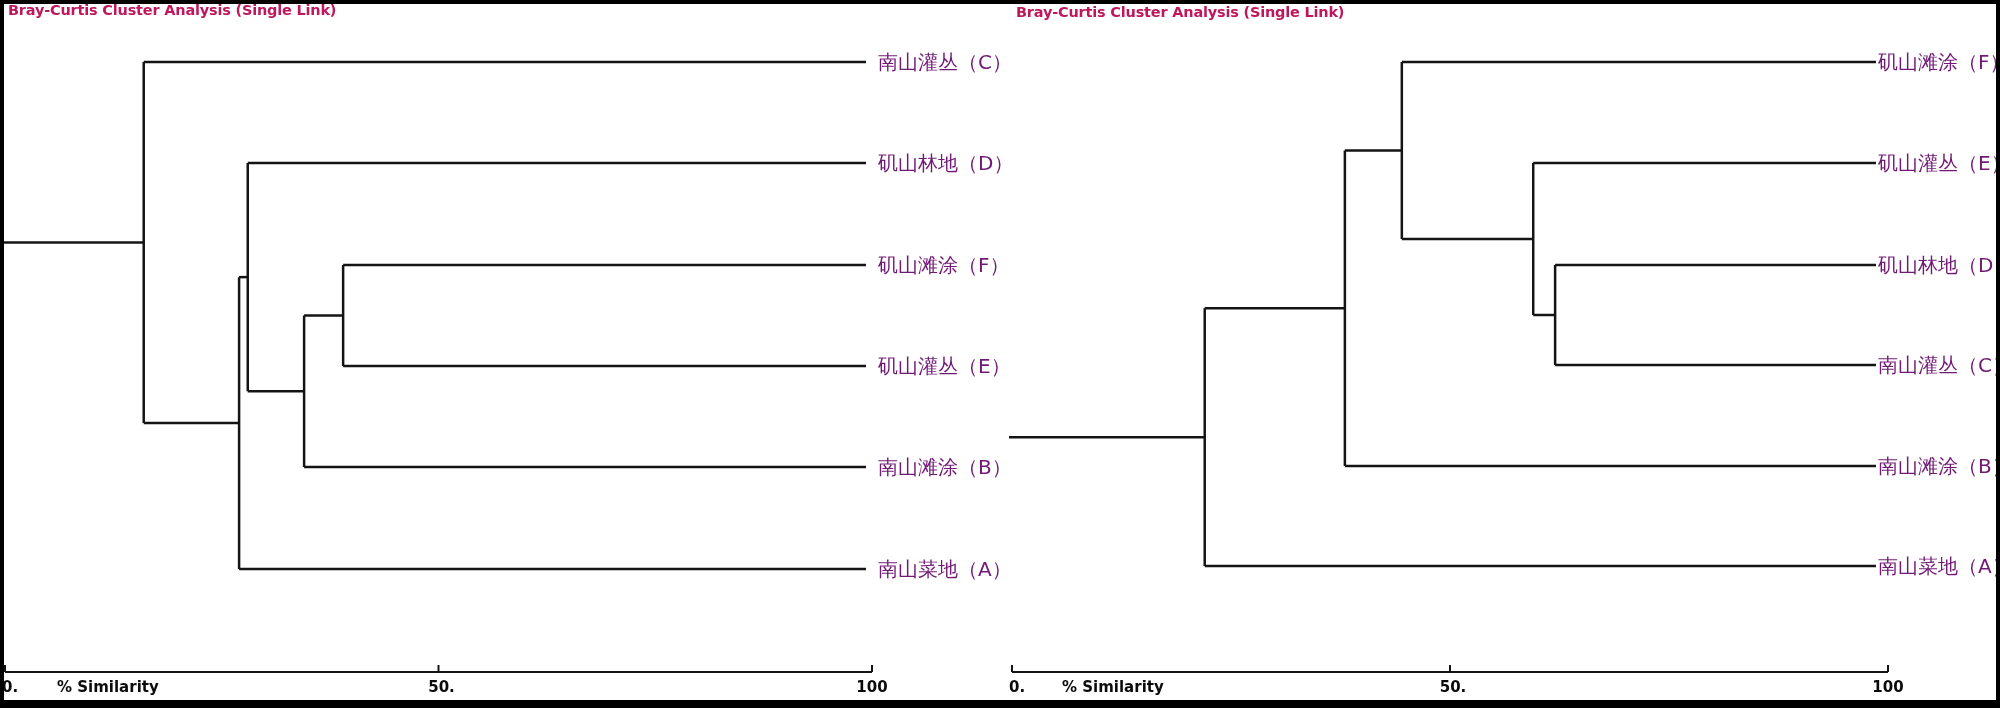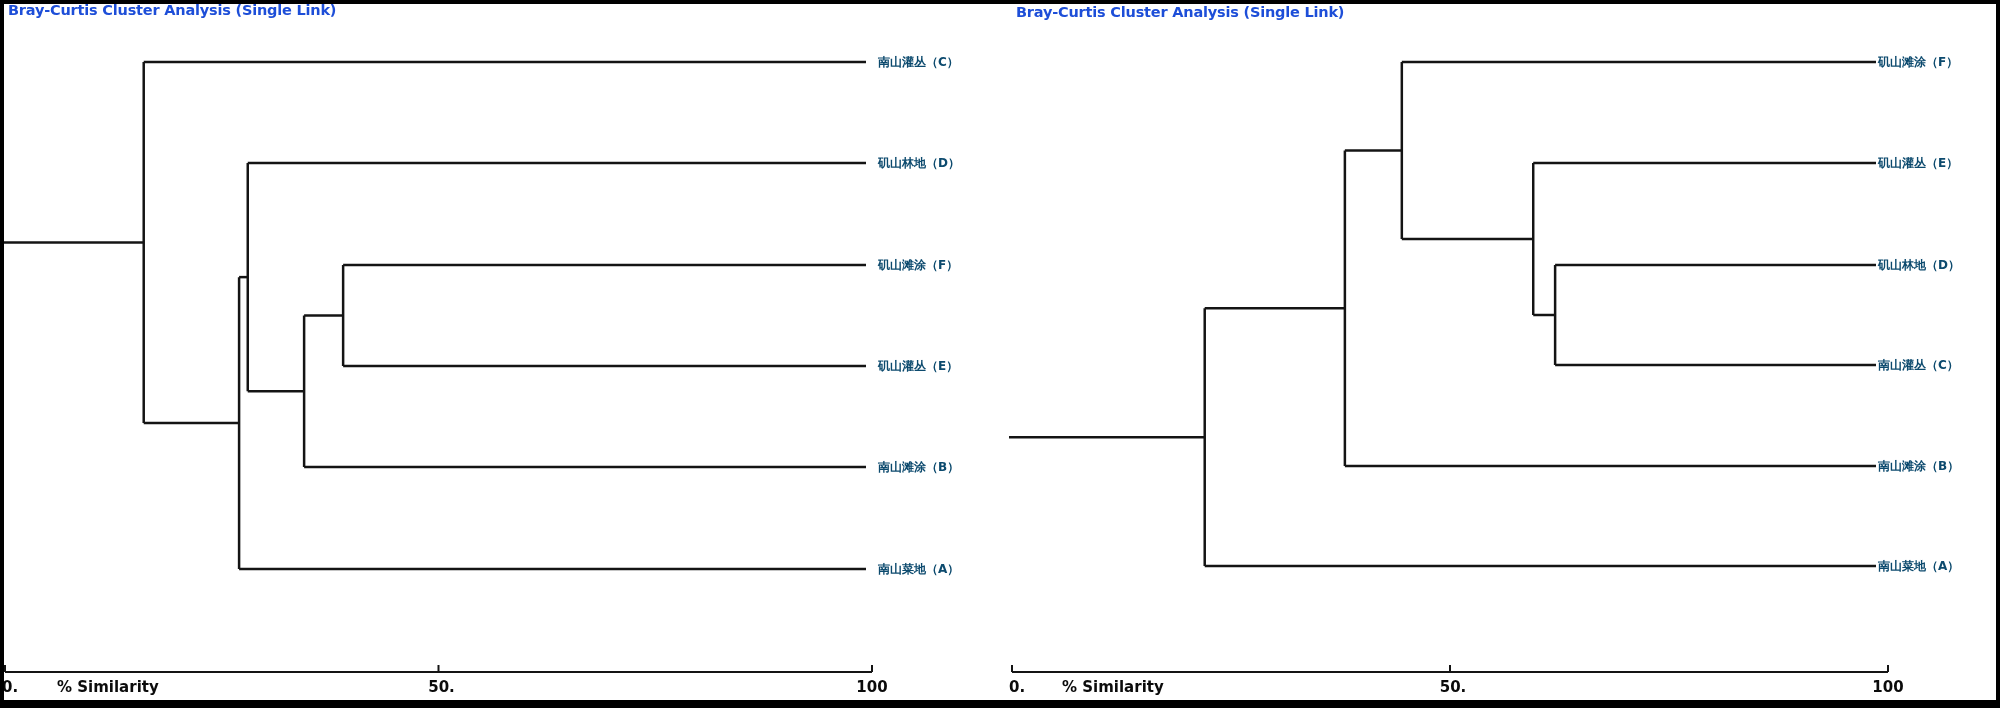--- a/index.html
+++ b/index.html
@@ -6,26 +6,26 @@
   #canvas{
     position:relative;
     width:2000px;height:708px;
     background:#ffffff;
     overflow:hidden;
     font-family:"DejaVu Sans", sans-serif;
   }
   #tree-svg{position:absolute;left:0;top:0;}
   .panel-title{
     position:absolute;
-    font-size:14.5px;font-weight:bold;color:#1d4ed8;
+    font-size:14.5px;font-weight:bold;color:#be185d;
     letter-spacing:-0.2px;white-space:nowrap;
   }
   .leaf-label{
     position:absolute;
-    font-size:12px;font-weight:bold;color:#0c4a6e;
+    font-size:20px;font-weight:normal;color:#701a75;
     white-space:nowrap;line-height:26px;height:26px;
   }
   .axis-text{
     position:absolute;
     font-size:15px;font-weight:bold;color:#0b0b0b;
     white-space:nowrap;
   }
   .axis-text.centered{transform:translateX(-50%);}
   #frame{
     position:absolute;inset:0;

